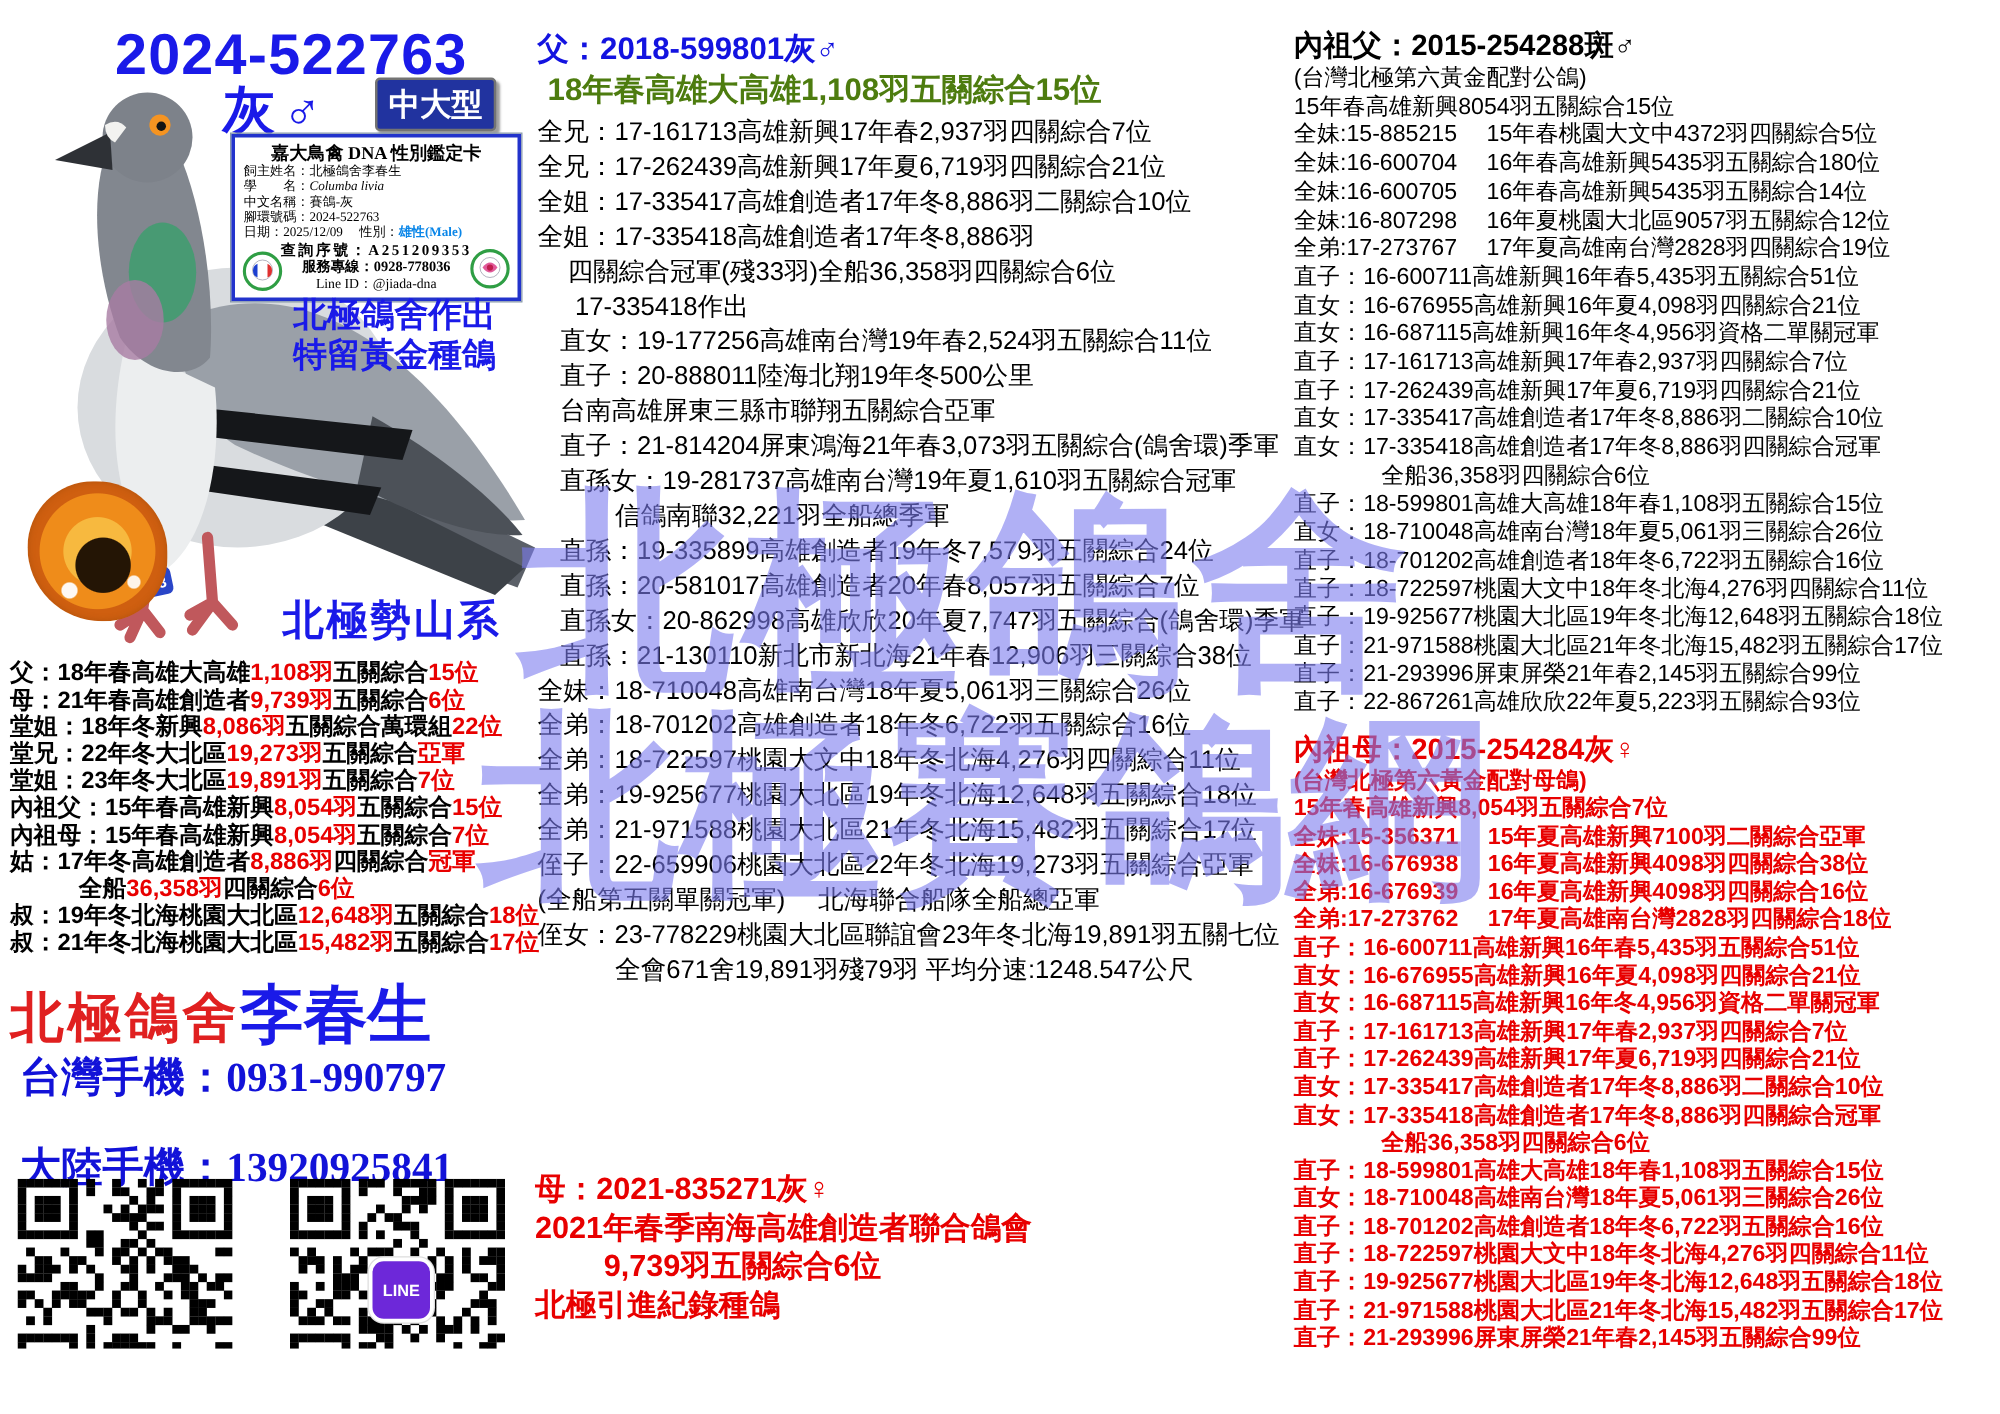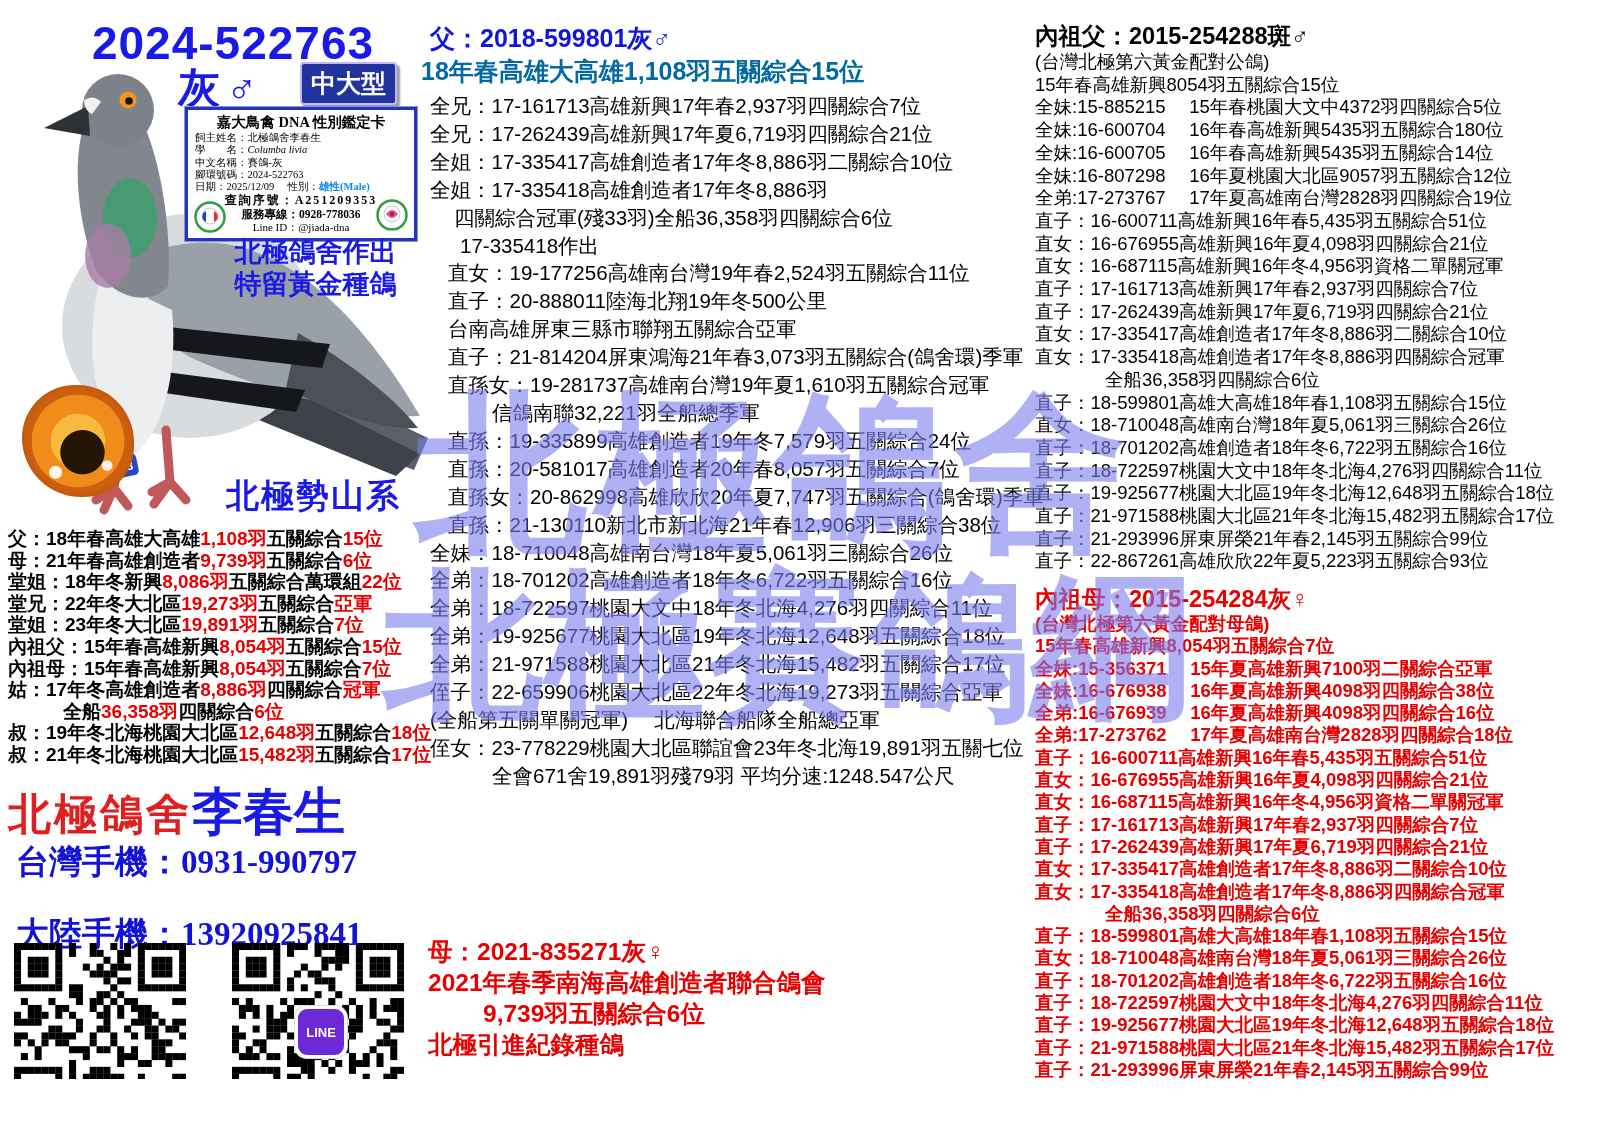--- a/index.html
+++ b/index.html
@@ -5,21 +5,21 @@
   html,body{margin:0;padding:0;background:#fff;}
   #page{position:relative;width:1600px;height:1079px;background:#fff;overflow:hidden;
         font-family:"Liberation Sans",sans-serif;color:#000;}
   .abs{position:absolute;}
 
   
   #bird-id{left:58px;top:16px;width:350px;text-align:center;font-size:46px;font-weight:bold;
            color:#1a1ae8;letter-spacing:1px;}
   #color-sex{left:178px;top:60px;font-size:42px;font-weight:bold;color:#1a1ae8;letter-spacing:6px;}
   #size-badge{left:300px;top:62px;background:#21339f;color:#fff;font-size:25px;font-weight:bold;
-              padding:3px 9px;border:2px solid #c4b5fd;border-radius:4px;
+              padding:3px 9px;border:2px solid #737373;border-radius:4px;
               box-shadow:3px 3px 2px rgba(40,40,40,.45);}
 
   
   #dna-card{left:185px;top:107px;width:226px;height:128px;background:#fff;
             border:3px solid #2233cc;outline:1px solid #8899aa;font-family:"Liberation Serif",serif;}
   #dna-card .t{text-align:center;font-size:14.5px;font-weight:bold;margin-top:3px;}
   #dna-card .r{font-size:10.5px;line-height:12.3px;padding-left:7px;}
   #dna-card .it{font-style:italic;}
   #dna-card .sex{color:#0a86e8;font-weight:bold;}
   #dna-card .serial{text-align:center;font-size:12px;font-weight:bold;letter-spacing:2px;line-height:15px;}
@@ -59,21 +59,21 @@
   
   .qr{position:absolute;width:172px;height:172px;}
   #qr1{left:14px;top:943px;}
   #qr2{left:232px;top:943px;}
   #line-badge{left:295px;top:1006px;width:46px;height:46px;background:#6d28d9;border:3px solid #fff;
               border-radius:12px;color:#fff;font-size:13px;font-weight:bold;display:flex;
               align-items:center;justify-content:center;box-shadow:0 0 0 1px #ddd;}
 
   
   #father-title{left:430px;top:22px;font-size:25px;font-weight:bold;color:#1313e0;}
-  #father-subtitle{left:421px;top:55px;font-size:25px;font-weight:bold;color:#0369a1;}
+  #father-subtitle{left:438px;top:55px;font-size:25px;font-weight:bold;color:#4d7c0f;}
   #father-lines{left:430px;top:92px;width:605px;font-size:20.5px;}
   #father-lines .ped-line{line-height:27.9px;white-space:nowrap;}
   #mother-lines{left:428px;top:936px;font-size:24.5px;font-weight:bold;color:#e80000;}
   #mother-lines .ped-line{line-height:31px;white-space:nowrap;}
 
   
   #gf-title{left:1035px;top:20px;font-size:23.5px;font-weight:bold;}
   #gf-lines{left:1035px;top:51px;font-size:18.5px;}
   #gf-lines .ped-line{line-height:22.7px;white-space:nowrap;}
   #gm-title{left:1035px;top:583px;font-size:23.5px;font-weight:bold;color:#e80000;}

